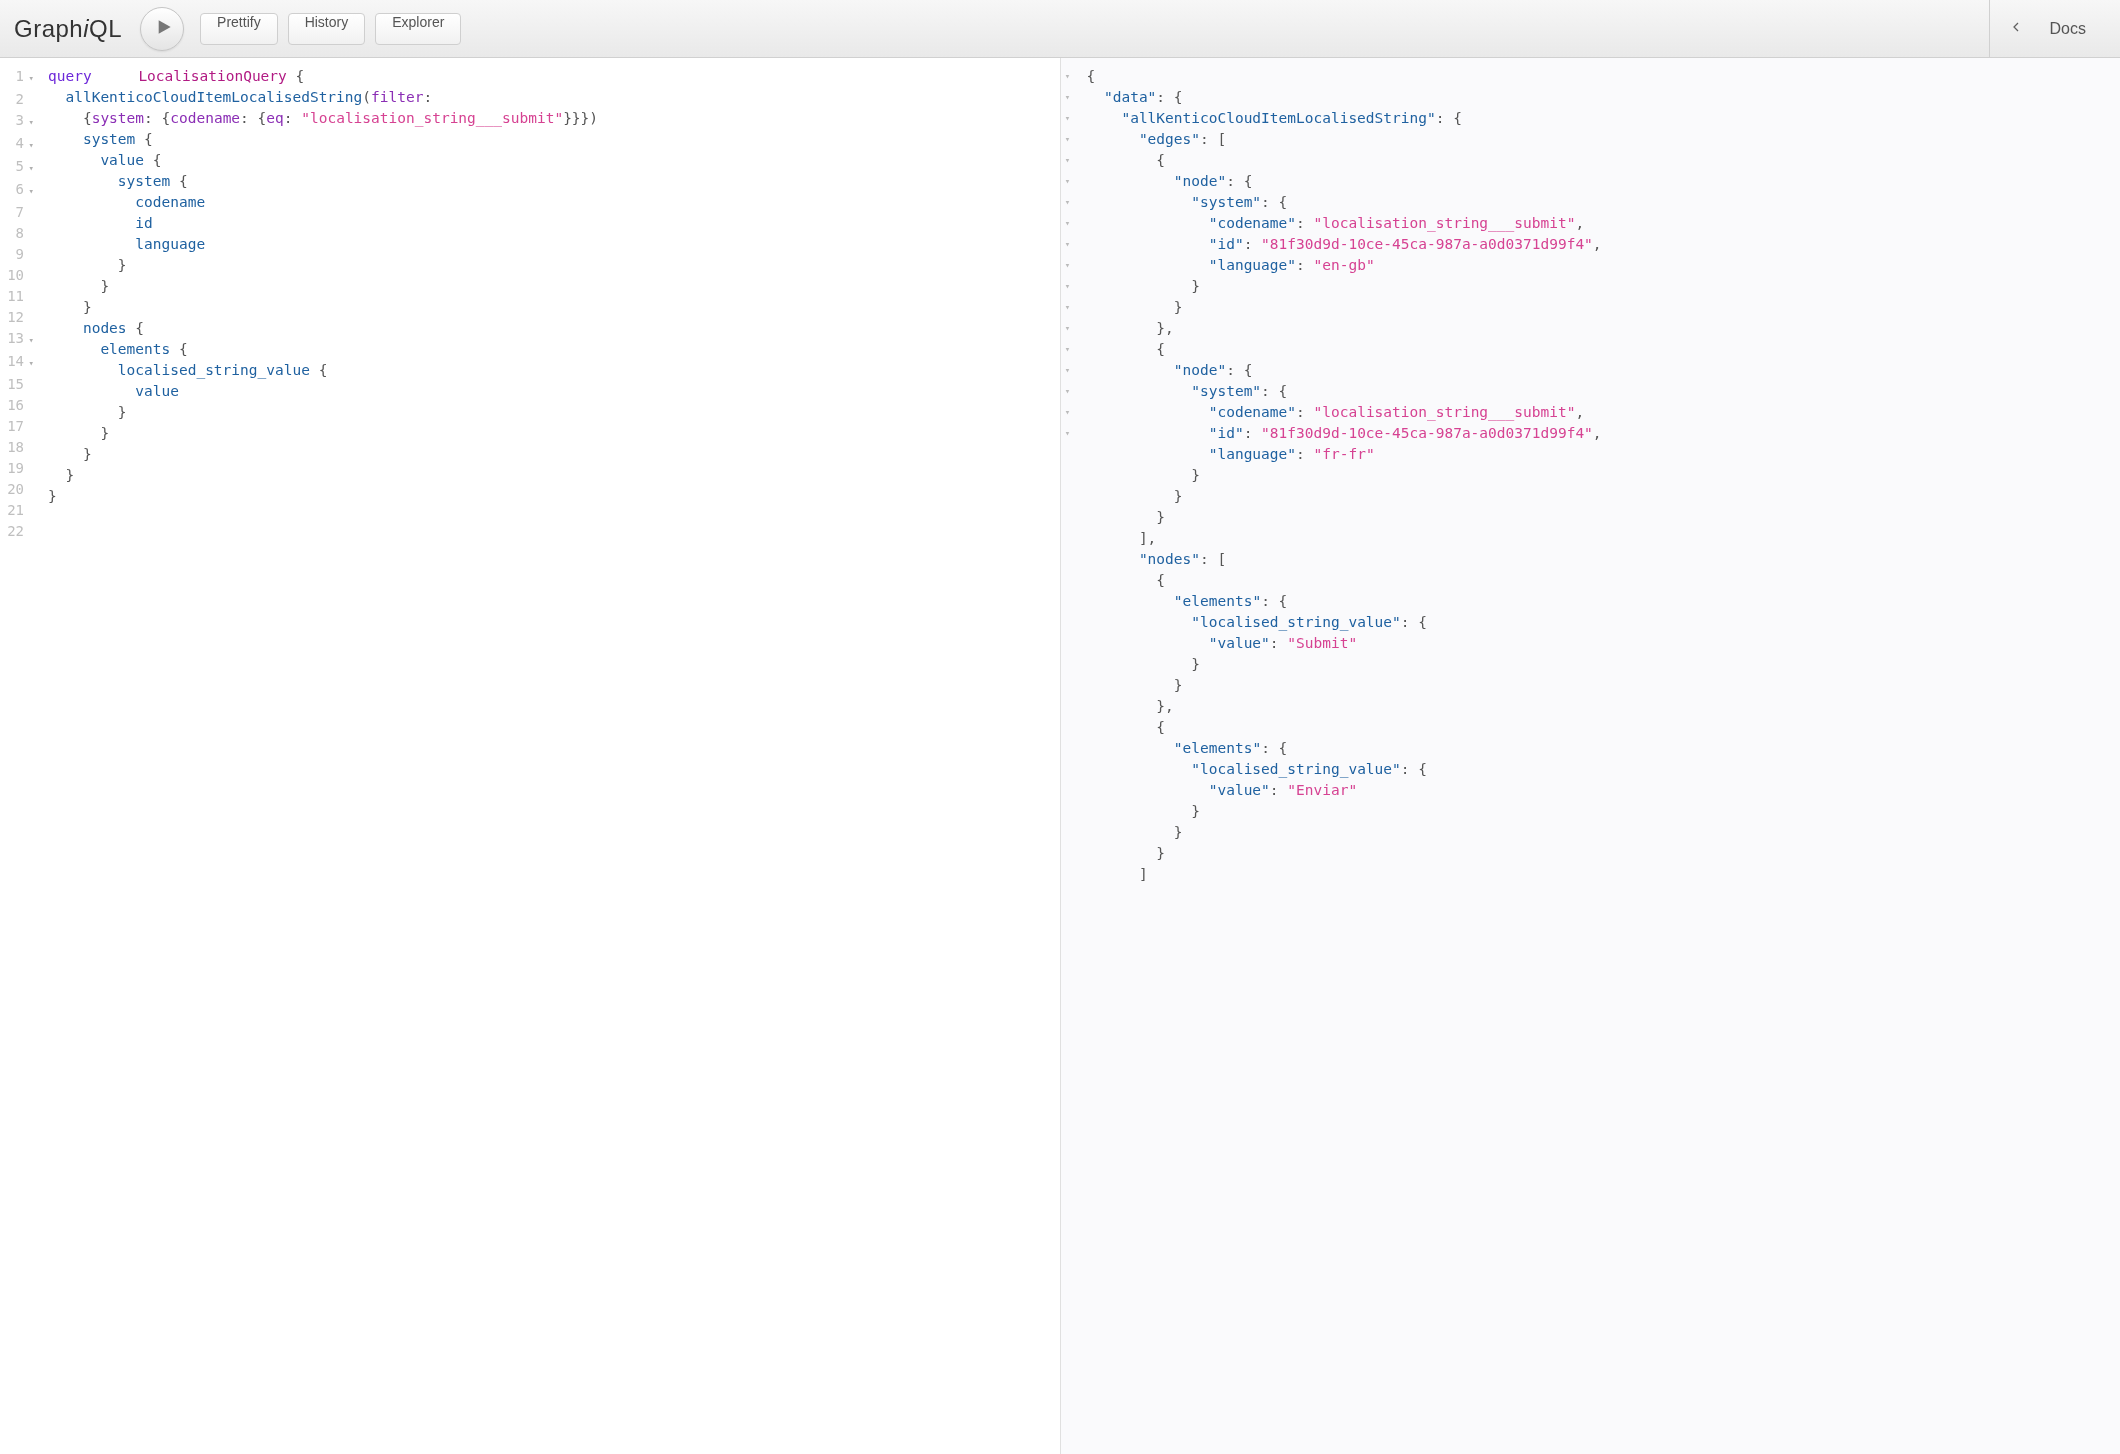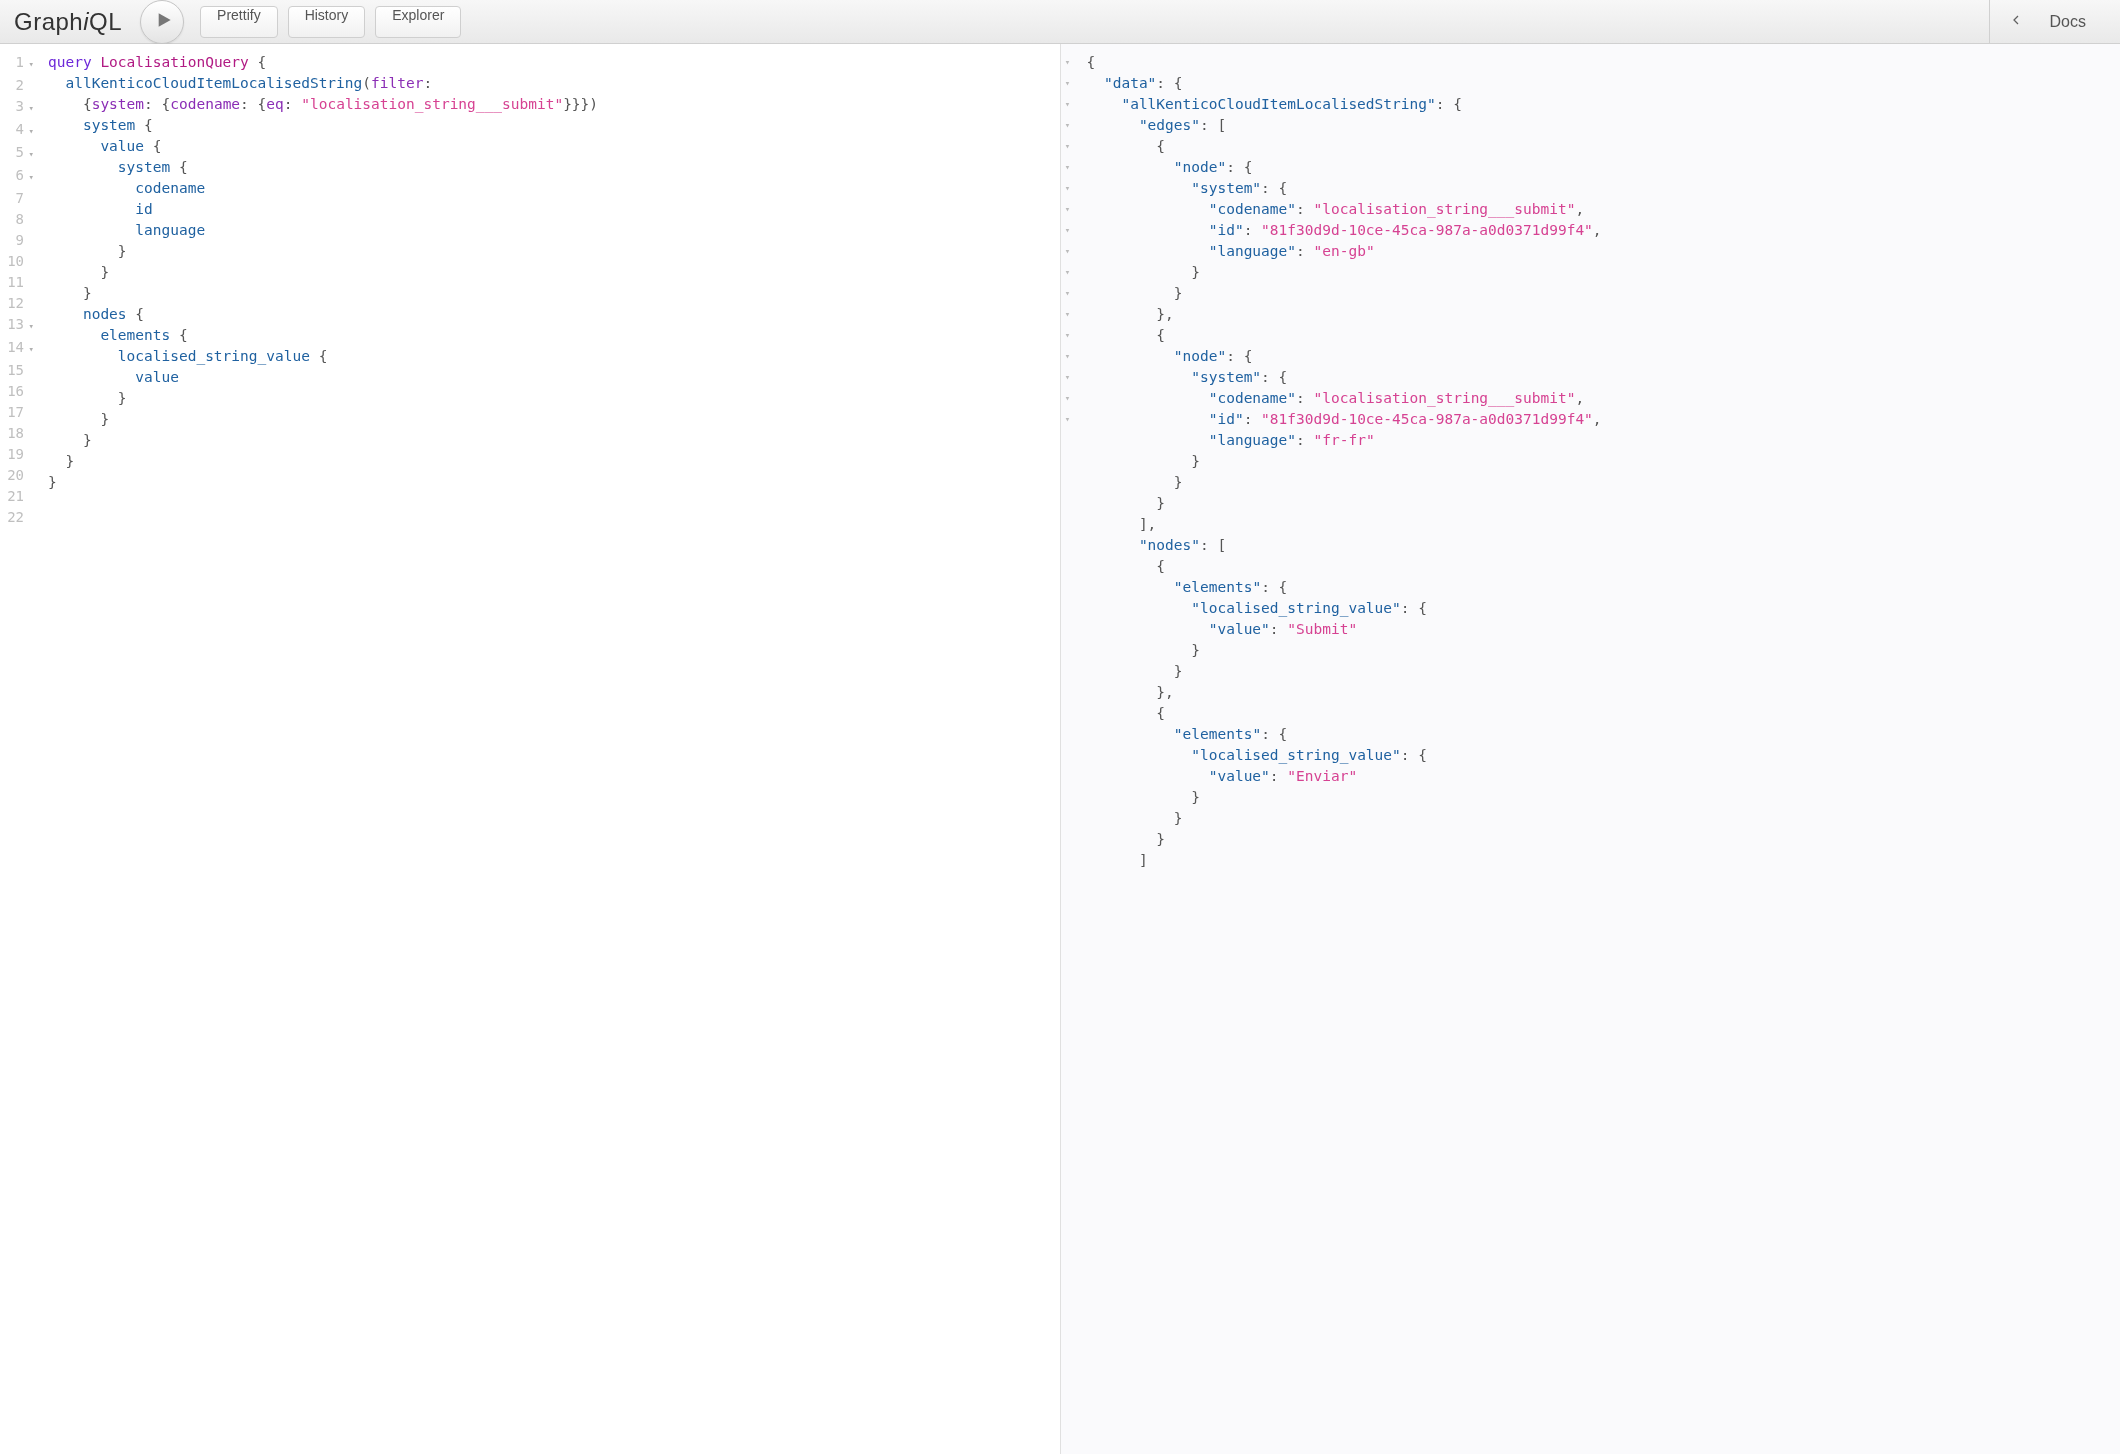--- a/index.html
+++ b/index.html
@@ -1,21 +1,21 @@
 <!DOCTYPE html>
 <html><head>
 <meta charset="utf-8">
 <style>
   * { box-sizing: border-box; margin: 0; padding: 0; }
   html, body { height: 100%; font-family: -apple-system, BlinkMacSystemFont, "Segoe UI", Helvetica, Arial, sans-serif; }
   body { display: flex; flex-direction: column; overflow: hidden; }
 
   
   .topbar {
-    height: 44px;
+    height: 58px;
     background: linear-gradient(#f7f7f7, #e9e9e9);
     border-bottom: 1px solid #d0d0d0;
     display: flex;
     align-items: center;
     padding: 0 14px;
   }
   .logo {
     font-size: 24px;
     letter-spacing: 0.5px;
     color: #333;
@@ -84,21 +84,21 @@
     line-height: 21px;
     white-space: pre;
     padding: 8px 4px 0 6px;
     overflow: auto;
     color: #555;
   }
   .result .code { padding-left: 10px; }
 
   
   .kw   { color: #6d28d9; }          
-  .def  { color: #b11a83; }
+  .def  { color: #b11a83; margin-left: 38px; }
   .name { color: #1f61a0; }          
   .attr { color: #8b2eb5; text-align: center; }          
   .str  { color: #d64292; }          
   .pun  { color: #555; }             
   .jkey { color: #1f61a0; }          
   .jstr { color: #d64292; }
 
   
   .fold-col {
     width: 16px;

